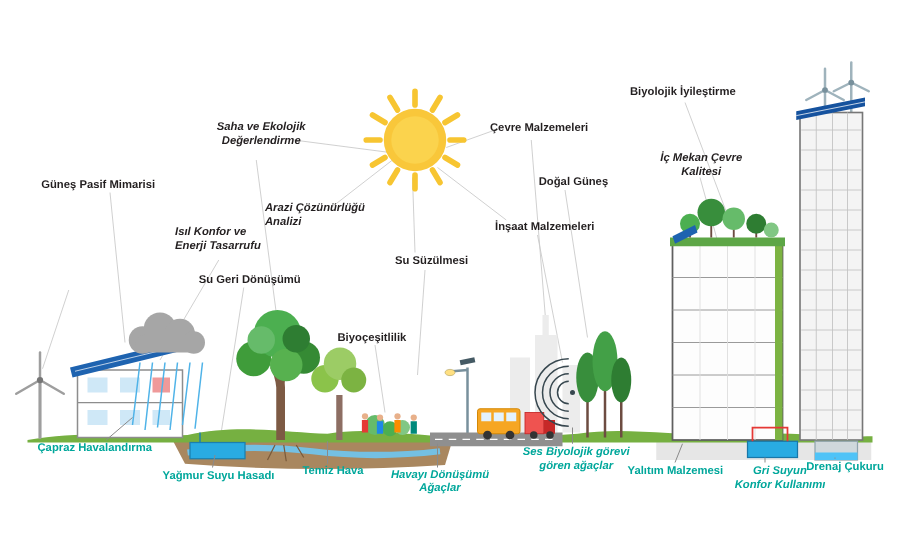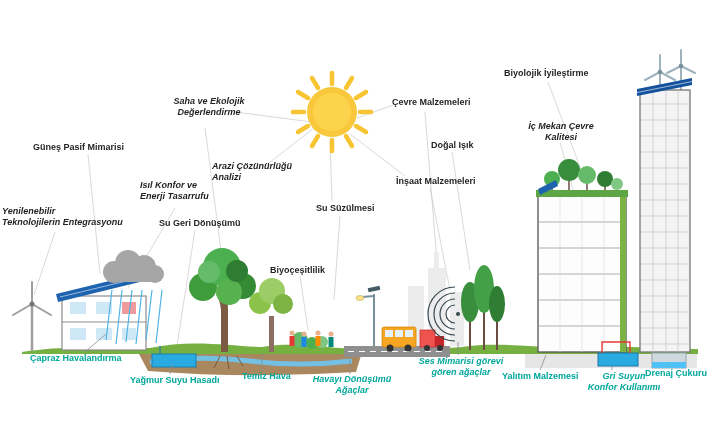--- a/index.html
+++ b/index.html
@@ -229,58 +229,54 @@
 
   <div class="lbl" style="left:392px;top:97px">Çevre Malzemeleri</div>
 
   <div class="lbl" style="left:504px;top:68px">Biyolojik İyileştirme</div>
 
   <div class="lbl center" style="left:518px;top:121px;width:86px">
     <span class="ln">İç Mekan Çevre</span>
     <span class="ln">Kalitesi</span>
   </div>
 
-  <div class="lbl" style="left:431px;top:140px">Doğal Işık</div>
+  <div class="lbl" style="left:431px;top:140px">Doğal Güneş</div>
 
   <div class="lbl" style="left:396px;top:176px">İnşaat Malzemeleri</div>
 
   <div class="lbl" style="left:140px;top:180px">
     <span class="ln">Isıl Konfor ve</span>
     <span class="ln">Enerji Tasarrufu</span>
   </div>
 
   <div class="lbl" style="left:212px;top:161px">
     <span class="ln">Arazi Çözünürlüğü</span>
     <span class="ln">Analizi</span>
   </div>
 
   <div class="lbl" style="left:159px;top:218px">Su Geri Dönüşümü</div>
 
   <div class="lbl" style="left:316px;top:203px">Su Süzülmesi</div>
 
   <div class="lbl" style="left:270px;top:265px">Biyoçeşitlilik</div>
 
-  <div class="lbl" style="left:2px;top:206px">
-    <span class="ln">Yenilenebilir</span>
-    <span class="ln">Teknolojilerin Entegrasyonu</span>
-  </div>
 
   <div class="lbl teal" style="left:30px;top:353px">Çapraz Havalandırma</div>
 
   <div class="lbl teal" style="left:130px;top:375px">Yağmur Suyu Hasadı</div>
 
   <div class="lbl teal" style="left:242px;top:371px">Temiz Hava</div>
 
   <div class="lbl teal center" style="left:306px;top:374px;width:92px">
     <span class="ln">Havayı Dönüşümü</span>
     <span class="ln">Ağaçlar</span>
   </div>
 
   <div class="lbl teal center" style="left:409px;top:356px;width:104px">
-    <span class="ln">Ses Mimarisi görevi</span>
+    <span class="ln">Ses Biyolojik görevi</span>
     <span class="ln">gören ağaçlar</span>
   </div>
 
   <div class="lbl teal" style="left:502px;top:371px">Yalıtım Malzemesi</div>
 
   <div class="lbl teal center" style="left:582px;top:371px;width:84px">
     <span class="ln">Gri Suyun</span>
     <span class="ln">Konfor Kullanımı</span>
   </div>
 

